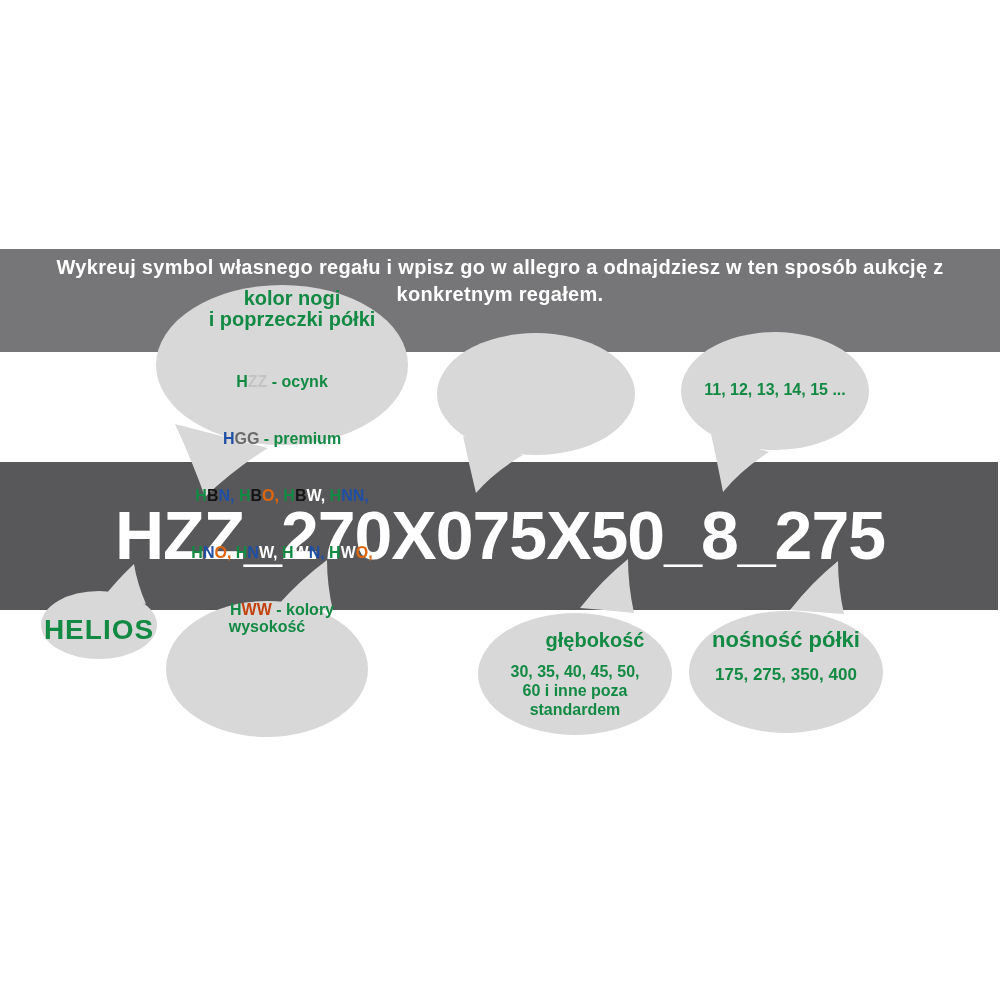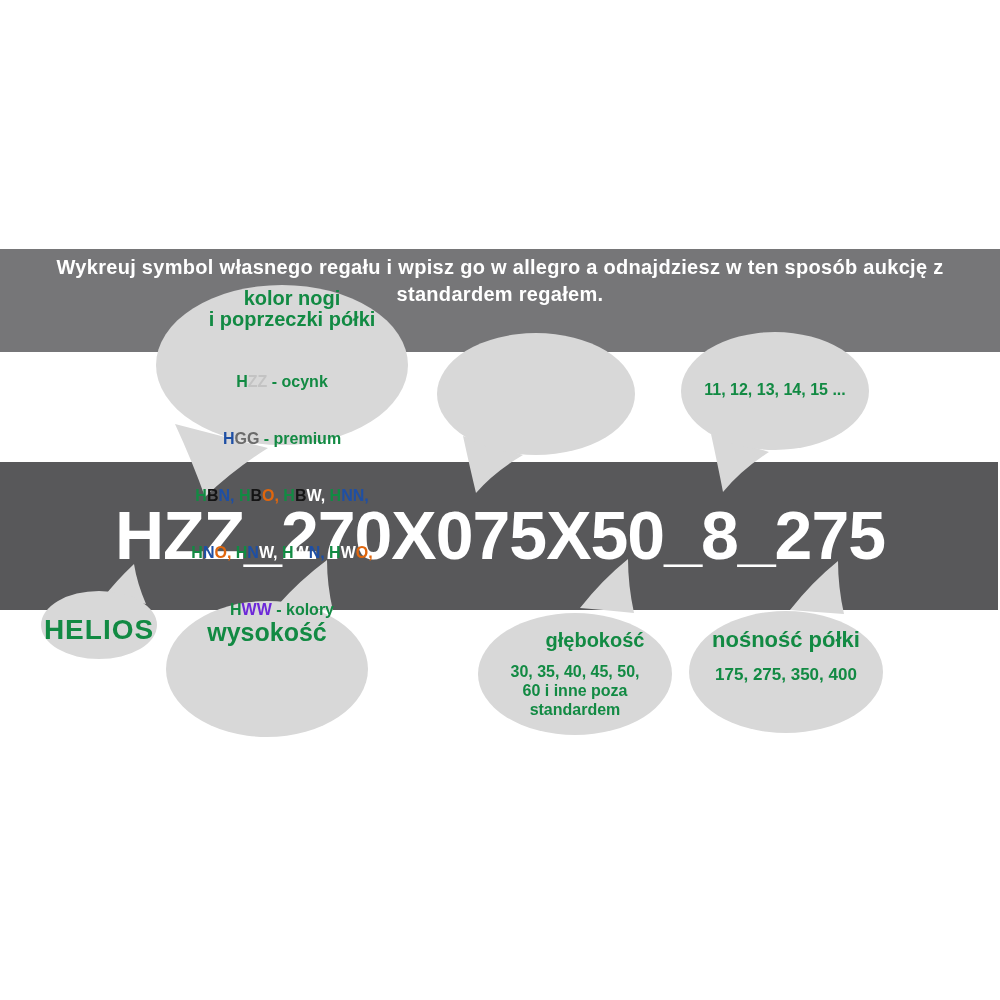--- a/index.html
+++ b/index.html
@@ -24,21 +24,21 @@
   .b1-body{left:162px;top:334px;width:240px;font-size:16px;line-height:19px;}
   
   .b2-title{left:436px;top:339px;width:200px;font-size:21px;}
   .b2-body{left:426px;top:371px;width:220px;font-size:16px;line-height:20px;}
   
   .b3-title{left:675px;top:345px;width:200px;font-size:21px;}
   .b3-body{left:665px;top:380px;width:220px;font-size:16px;line-height:20px;}
   
   .b4-label{left:39px;top:614px;width:120px;font-size:28px;letter-spacing:1px;text-align:center;}
   
-  .b5-title{left:167px;top:619px;width:200px;font-size:25px;}
+  .b5-title{left:167px;top:619px;width:200px;font-size:16px;}
   .b5-body{left:167px;top:654px;width:200px;font-size:17px;line-height:19px;}
   
   .b6-title{left:495px;top:630px;width:200px;font-size:20px;}
   .b6-body{left:475px;top:662px;width:200px;font-size:16px;line-height:19px;}
   
   .b7-title{left:676px;top:628px;width:220px;font-size:22px;}
   .b7-body{left:686px;top:665px;width:200px;font-size:17px;line-height:19px;}
 </style>
 </head>
 <body>
@@ -65,35 +65,35 @@
       <ellipse cx="775" cy="391" rx="94" ry="59"></ellipse>
       <ellipse cx="99" cy="625" rx="58" ry="34"></ellipse>
       <ellipse cx="267" cy="669" rx="101" ry="68"></ellipse>
       <ellipse cx="575" cy="674" rx="97" ry="61"></ellipse>
       <ellipse cx="786" cy="672" rx="97" ry="61"></ellipse>
     </g>
   </svg>
 
   <div class="txt header">
     <div>Wykreuj symbol własnego regału i wpisz go w allegro a odnajdziesz w ten sposób aukcję z</div>
-    <div>standardem regałem.</div>
+    <div>konkretnym regałem.</div>
   </div>
 
   <div class="txt code">HZZ_270X075X50_8_275</div>
 
   <div class="txt green b-title b1-title">
     <div>kolor nogi</div>
     <div>i poprzeczki półki</div>
   </div>
   <div class="txt b-body b1-body">
     <div><span style="color: rgb(18, 138, 67);">H</span><span style="color: rgb(195, 195, 195);">ZZ</span><span style="color: rgb(18, 138, 67);"> - ocynk</span></div>
     <div><span style="color: rgb(30, 79, 164);">H</span><span style="color: rgb(107, 107, 107);">GG</span><span style="color: rgb(18, 138, 67);"> - premium</span></div>
     <div><span style="color: rgb(18, 138, 67);">H</span><span style="color: rgb(20, 20, 20);">B</span><span style="color: rgb(30, 79, 164);">N,</span><span style="color: rgb(18, 138, 67);"> H</span><span style="color: rgb(20, 20, 20);">B</span><span style="color: rgb(224, 102, 13);">O,</span><span style="color: rgb(18, 138, 67);"> H</span><span style="color: rgb(20, 20, 20);">B</span><span style="color: rgb(255, 255, 255);">W</span><span style="color: rgb(255, 255, 255);">, </span><span style="color: rgb(18, 138, 67);">H</span><span style="color: rgb(30, 79, 164);">NN,</span></div>
     <div><span style="color: rgb(18, 138, 67);">H</span><span style="color: rgb(30, 79, 164);">N</span><span style="color: rgb(224, 102, 13);">O,</span><span style="color: rgb(18, 138, 67);"> H</span><span style="color: rgb(30, 79, 164);">N</span><span style="color: rgb(255, 255, 255);">W,</span><span style="color: rgb(18, 138, 67);"> H</span><span style="color: rgb(255, 255, 255);">W</span><span style="color: rgb(30, 79, 164);">N,</span><span style="color: rgb(18, 138, 67);"> H</span><span style="color: rgb(255, 255, 255);">W</span><span style="color: rgb(224, 102, 13);">O,</span></div>
-    <div><span style="color: rgb(18, 138, 67);">H</span><span style="color: #6d28d9;">WW</span><span style="color: rgb(18, 138, 67);"> - kolory</span></div>
+    <div><span style="color: rgb(18, 138, 67);">H</span><span style="color: #c2410c;">WW</span><span style="color: rgb(18, 138, 67);"> - kolory</span></div>
   </div>
 
 
   <div class="txt green b-body b3-body"><div>11, 12, 13, 14, 15 ...</div></div>
 
   <div class="txt green b4-label">HELIOS</div>
 
   <div class="txt green b-title b5-title">wysokość</div>
 
   <div class="txt green b-title b6-title">głębokość</div>

